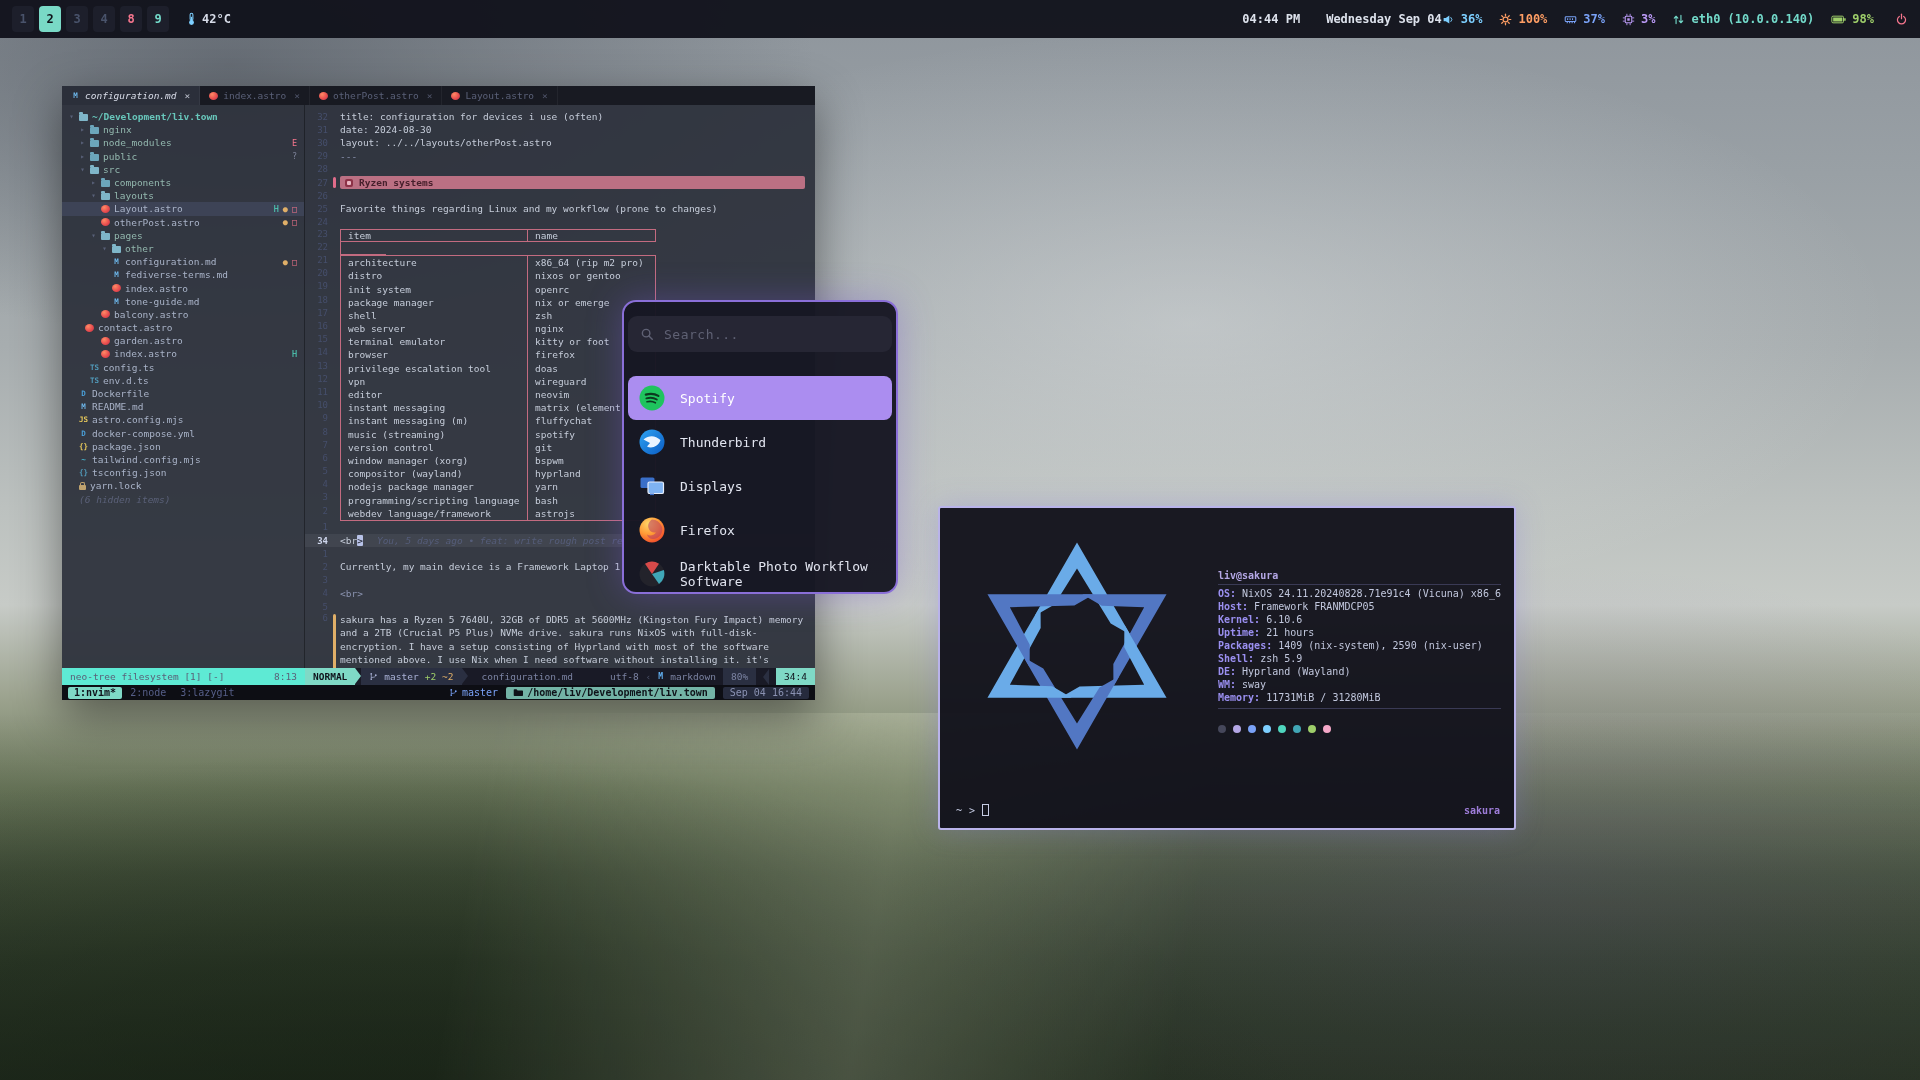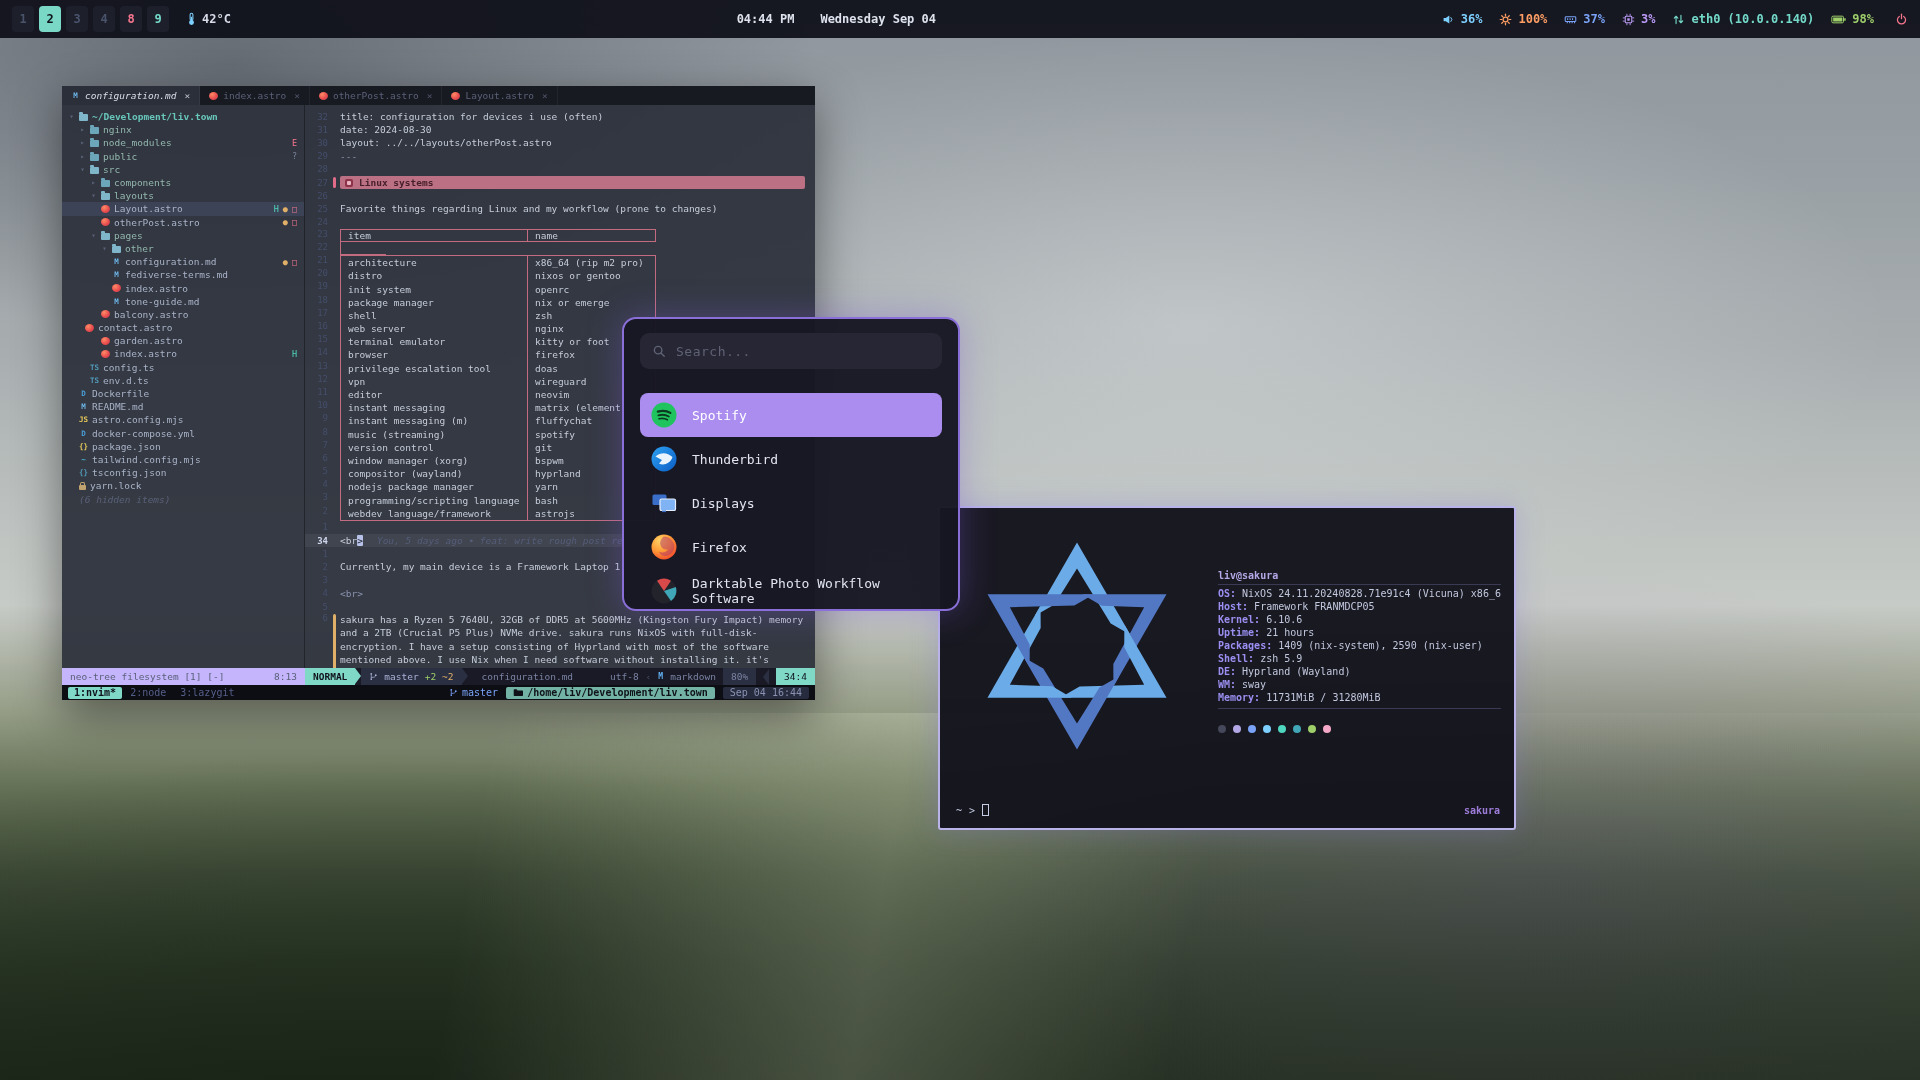--- a/index.html
+++ b/index.html
@@ -32,21 +32,21 @@
   .tb-left{display:flex;align-items:center;gap:18px}
   .workspaces{display:flex;gap:5px}
   .ws{width:22px;height:26px;border-radius:4px;display:flex;align-items:center;justify-content:center;
     background:#1d1f2b;color:#49536b;font-weight:bold}
   .ws-active{background:#79d9c6;color:#0f1219}
   .ws-urgent{color:#f7768e}
   .ws-occupied{color:#73daca}
   .tb-module{display:flex;align-items:center;gap:6px;font-weight:bold}
   .temp{color:#7dcfff}
   .temp .tb-val{color:#d7dce8}
-  .tb-center{flex:1;display:flex;justify-content:center;align-items:center;gap:26px}
+  .tb-center{flex:1;display:flex;justify-content:flex-end;align-items:center;gap:26px}
   .clock-time{font-weight:bold;color:#dde2ec}
   .clock-date{font-weight:bold;color:#dde2ec}
   .tb-right{display:flex;align-items:center;gap:17px}
   .power-btn{color:#f7768e;display:flex;align-items:center;margin-left:4px}
   .ic{display:inline-flex;align-items:center}
   
   .editor-window{position:absolute;left:62px;top:86px;width:753px;height:614px;
     background:rgba(45,49,60,.94);box-shadow:0 16px 44px rgba(0,0,0,.45);z-index:2;
     display:flex;flex-direction:column;font-size:9.5px;color:var(--fg)}
   .tabline{flex:0 0 19px;background:rgba(23,25,33,.96);display:flex;align-items:stretch;overflow:hidden}
@@ -101,21 +101,21 @@
   .t-c1{width:186px;padding:0 7px}
   .t-c2{width:128px;padding:0 7px}
   .t-header .t-c2,.t-row .t-c2{border-left:1px solid var(--rose);height:100%;display:flex;align-items:center}
   .t-stub{height:13.2px;position:relative;width:60px}
   .t-stub::before{content:'';position:absolute;left:0;top:0;bottom:0;width:1px;background:var(--rose)}
   .t-stub::after{content:'';position:absolute;left:0;bottom:0;width:46px;height:1px;background:var(--rose)}
   .t-body{border:1px solid var(--rose)}
   .t-row{display:flex;height:13.2px;align-items:center}
   
   .statusline{flex:0 0 17px;display:flex;align-items:stretch;background:#14151f;font-size:9.5px}
-  .st-neotree{flex:0 0 243px;display:flex;justify-content:space-between;align-items:center;padding:0 8px;color:#5a6078;background:#c4b5fd}
+  .st-neotree{flex:0 0 243px;display:flex;justify-content:space-between;align-items:center;padding:0 8px;color:#5a6078;background:#5eead4}
   .st-main{flex:1;display:flex;align-items:stretch;background:#191a26;overflow:hidden}
   .seg{display:flex;align-items:center;padding:0 8px}
   .seg-mode{background:var(--teal);color:#10131c;font-weight:bold}
   .pl-right{width:0;height:0;border-top:8.5px solid transparent;border-bottom:8.5px solid transparent;border-left:6px solid var(--teal)}
   .pl-right2{width:0;height:0;border-top:8.5px solid transparent;border-bottom:8.5px solid transparent;border-left:6px solid #2a2f41}
   .pl-left{width:0;height:0;border-top:8.5px solid transparent;border-bottom:8.5px solid transparent;border-right:6px solid #2a2f41}
   .seg-git{background:#2a2f41;color:#a9b1d6;gap:6px}
   .added{color:#9ece6a}.changed{color:#e0af68}
   .st-file{display:flex;align-items:center;margin-left:14px;color:#7b83a2}
   .st-right{margin-left:auto;display:flex;align-items:center;gap:7px;color:#7b83a2}
@@ -125,23 +125,23 @@
   .seg-pos{background:var(--teal);color:#10131c;font-weight:normal}
   
   .tmuxbar{flex:0 0 15px;background:rgba(12,13,19,.97);display:flex;align-items:center;font-size:10px;color:#565f89;padding:0 6px;gap:7px}
   .tw{padding:0 6px;height:12px;display:flex;align-items:center;border-radius:2px}
   .tw-active{background:var(--teal);color:#10131c;font-weight:bold}
   .tmux-right{margin-left:auto;display:flex;gap:8px;align-items:center}
   .tm-branch{color:#7aa2f7;display:flex;gap:4px;align-items:center}
   .tm-path{background:#73b3a6;color:#0f1219;display:flex;gap:4px;align-items:center;padding:0 7px;height:12px;border-radius:2px;font-weight:bold}
   .tm-date{background:#262b3d;color:#8a92b2;padding:0 7px;height:12px;display:flex;align-items:center;border-radius:2px}
   
-  .launcher{position:absolute;left:622px;top:317px;width:338px;height:294px;z-index:5;
+  .launcher{position:absolute;left:622px;top:300px;width:276px;height:294px;z-index:5;
     background:rgba(23,23,35,.97);border:2px solid #8a6fd8;border-radius:14px;
-    box-shadow:0 0 34px rgba(120,90,210,.38);padding:14px 16px;overflow:hidden;
+    box-shadow:0 0 34px rgba(120,90,210,.38);padding:14px 4px;overflow:hidden;
     font-family:"DejaVu Sans Mono",monospace}
   .search-box{height:36px;background:#262634;border-radius:9px;display:flex;align-items:center;gap:10px;padding:0 12px;color:#5f6174}
   .placeholder{font-size:13px;letter-spacing:.5px}
   .litems{margin-top:24px}
   .litem{height:44px;display:flex;align-items:center;gap:14px;padding:0 10px;border-radius:8px;color:#e2e5f0;font-size:13px}
   .litem-sel{background:#ab8df0;color:#fff}
   .appic{display:inline-flex;width:28px;height:28px;flex:0 0 28px}
   
   .terminal{position:absolute;left:938px;top:506px;width:578px;height:324px;z-index:4;
     background:rgba(18,18,27,.96);border:2px solid #b9b3ea;border-radius:3px;
@@ -484,21 +484,21 @@
               <span class="gut">28</span>
               <span class="sign"></span>
             </div>
             <div class="bl">
               <span class="gut">27</span>
               <span class="sign">
                 <span class="signbar sign-heading"></span>
               </span>
               <div class="mdhead">
                 <span class="hicon"></span>
-                <span>Linux systems</span>
+                <span>Ryzen systems</span>
               </div>
             </div>
             <div class="bl">
               <span class="gut">26</span>
               <span class="sign"></span>
             </div>
             <div class="bl">
               <span class="gut">25</span>
               <span class="sign"></span>
               <span class="btext">Favorite things regarding Linux and my workflow (prone to changes)</span>

